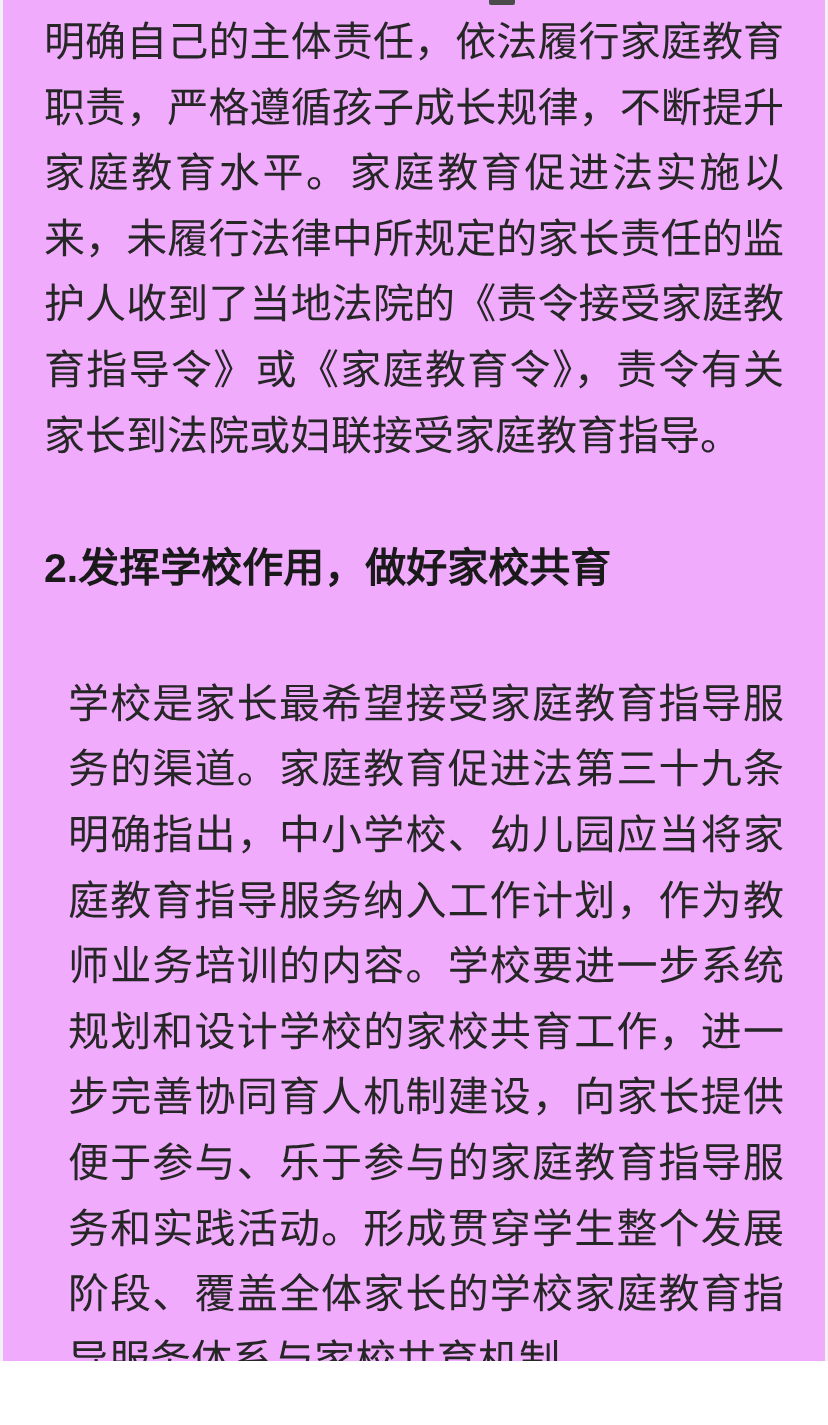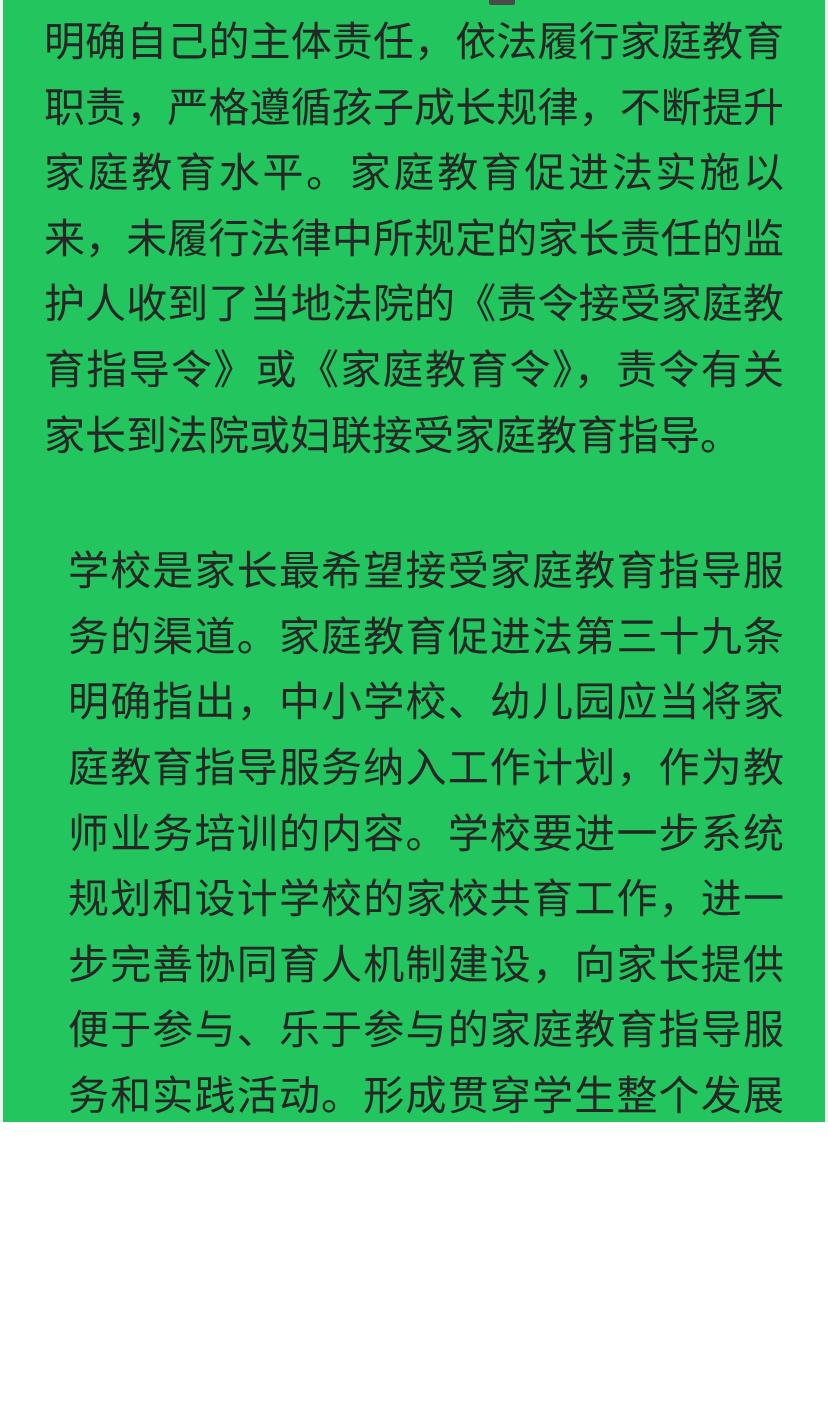--- a/index.html
+++ b/index.html
@@ -9,22 +9,22 @@
   body {
     width: 828px;
     height: 1425px;
     background: #ffffff;
     font-family: "Liberation Sans", "DejaVu Sans", sans-serif;
     overflow: hidden;
   }
   .page {
     position: relative;
     width: 828px;
-    height: 1122px;
-    background: #22c55e;
+    height: 1361px;
+    background: #f0abfc;
     box-sizing: border-box;
     overflow: hidden;
   }
   
   .edge {
     position: absolute;
     top: 0;
     bottom: 0;
     width: 3px;
     background: #f2f2f2;
@@ -80,17 +80,18 @@
 
   <div class="edge left"></div>
   <div class="edge right"></div>
 
   <div class="cropped-fragment"></div>
 
   <div class="content">
 
     <p class="body-para first">明确自己的主体责任，依法履行家庭教育职责，严格遵循孩子成长规律，不断提升家庭教育水平。家庭教育促进法实施以来，未履行法律中所规定的家长责任的监护人收到了当地法院的《责令接受家庭教育指导令》或《家庭教育令》，责令有关家长到法院或妇联接受家庭教育指导。</p>
 
+    <h2 class="section-heading">2.发挥学校作用，做好家校共育</h2>
 
     <p class="body-para second">学校是家长最希望接受家庭教育指导服务的渠道。家庭教育促进法第三十九条明确指出，中小学校、幼儿园应当将家庭教育指导服务纳入工作计划，作为教师业务培训的内容。学校要进一步系统规划和设计学校的家校共育工作，进一步完善协同育人机制建设，向家长提供便于参与、乐于参与的家庭教育指导服务和实践活动。形成贯穿学生整个发展阶段、覆盖全体家长的学校家庭教育指导服务体系与家校共育机制。</p>
 
   </div>
 </div>
 
 </body></html>

